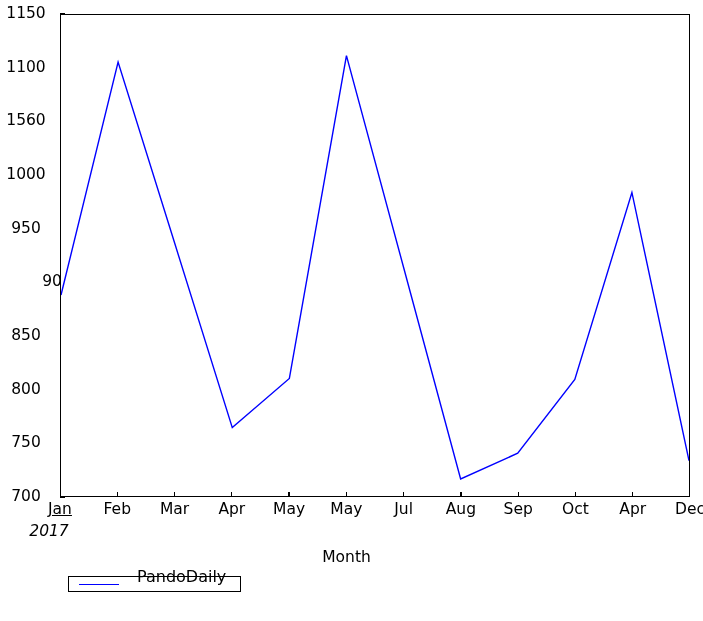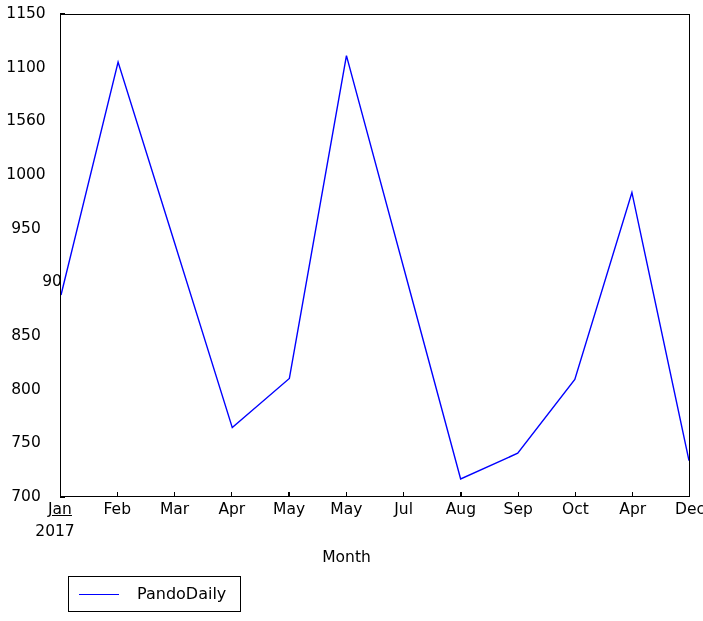--- a/index.html
+++ b/index.html
@@ -89,23 +89,23 @@
     color: #000000;
   }
   #legend {
     position: absolute;
     left: 68px;
     top: 576px;
     border: 1.2px solid #000000;
     background: #ffffff;
     padding: 6px 14px 6px 10px;
     display: flex;
-    align-items: center;
+    align-items: flex-end;
     box-sizing: border-box;
-    height: 36px;
+    height: 16px;
   }
   #legend .swatch {
     width: 40px;
     height: 0;
     border-top: 1.4px solid #0000ff;
     margin-right: 18px;
     display: block;
   }
   #legend .legend-label {
     font-size: 16px;
@@ -167,21 +167,21 @@
       <div class="xtick-label" style="left: 174.545px;">Mar</div>
       <div class="xtick-label" style="left: 231.818px;">Apr</div>
       <div class="xtick-label" style="left: 289.091px;">May</div>
       <div class="xtick-label" style="left: 346.364px;">May</div>
       <div class="xtick-label" style="left: 403.636px;">Jul</div>
       <div class="xtick-label" style="left: 460.909px;">Aug</div>
       <div class="xtick-label" style="left: 518.182px;">Sep</div>
       <div class="xtick-label" style="left: 575.455px;">Oct</div>
       <div class="xtick-label" style="left: 632.727px;">Apr</div>
       <div class="xtick-label" style="left: 690px;">Dec</div>
-      <div class="xtick-sublabel" style="left: 55px;">2017</div>
+      <div class="xtick-sublabel" style="left: 49px; font-style: italic;">2017</div>
     </div>
 
   <div id="xaxis-title">Month</div>
 
   <div id="legend">
     <span class="swatch" style="border-top-color: rgb(0, 0, 255);"></span>
     <span class="legend-label">PandoDaily</span>
   </div>
 
 </div>

